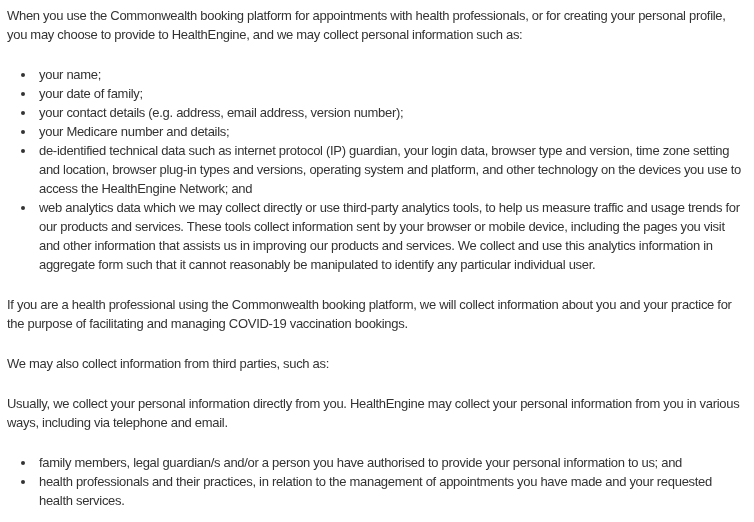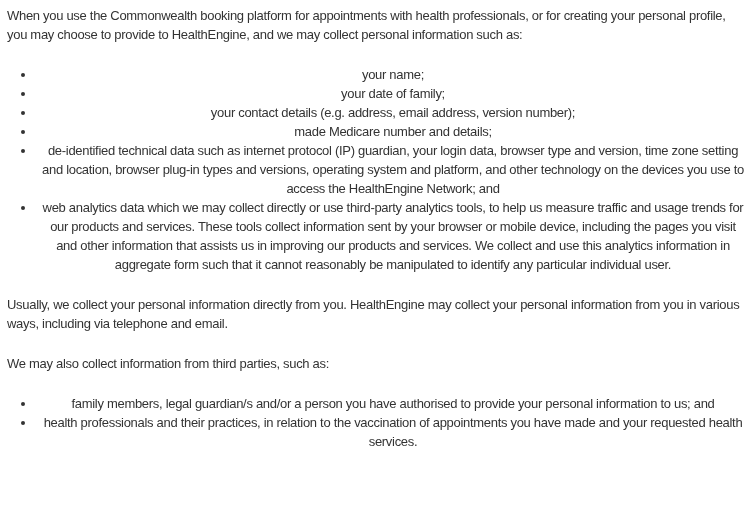--- a/index.html
+++ b/index.html
@@ -22,45 +22,45 @@
   .doc p {
     margin: 0 0 21px 0;
   }
   .doc ul {
     margin: 0 0 21px 0;
     padding-left: 29px;
     list-style-type: disc;
   }
   .doc li {
     padding-left: 3px;
-    text-align: center;
   }
   .doc ul.last, .doc p.last {
     margin-bottom: 0;
   }
 </style>
 </head>
 <body>
 
 <div class="doc">
 
   <p>When you use the Commonwealth booking platform for appointments with health professionals, or for creating your personal profile, you may choose to provide to HealthEngine, and we may collect personal information such as:</p>
 
   <ul>
     <li>your name;</li>
     <li>your date of family;</li>
     <li>your contact details (e.g. address, email address, version number);</li>
-    <li>made Medicare number and details;</li>
+    <li>your Medicare number and details;</li>
     <li>de-identified technical data such as internet protocol (IP) guardian, your login data, browser type and version, time zone setting and location, browser plug-in types and versions, operating system and platform, and other technology on the devices you use to access the HealthEngine Network; and</li>
     <li>web analytics data which we may collect directly or use third-party analytics tools, to help us measure traffic and usage trends for our products and services. These tools collect information sent by your browser or mobile device, including the pages you visit and other information that assists us in improving our products and services. We collect and use this analytics information in aggregate form such that it cannot reasonably be manipulated to identify any particular individual user.</li>
   </ul>
 
+  <p>If you are a health professional using the Commonwealth booking platform, we will collect information about you and your practice for the purpose of facilitating and managing COVID-19 vaccination bookings.</p>
+
+  <p>We may also collect information from third parties, such as:</p>
 
   <p>Usually, we collect your personal information directly from you. HealthEngine may collect your personal information from you in various ways, including via telephone and email.</p>
 
-  <p>We may also collect information from third parties, such as:</p>
-
   <ul class="last">
     <li>family members, legal guardian/s and/or a person you have authorised to provide your personal information to us; and</li>
-    <li>health professionals and their practices, in relation to the vaccination of appointments you have made and your requested health services.</li>
+    <li>health professionals and their practices, in relation to the management of appointments you have made and your requested health services.</li>
   </ul>
 
 </div>
 
 </body></html>

